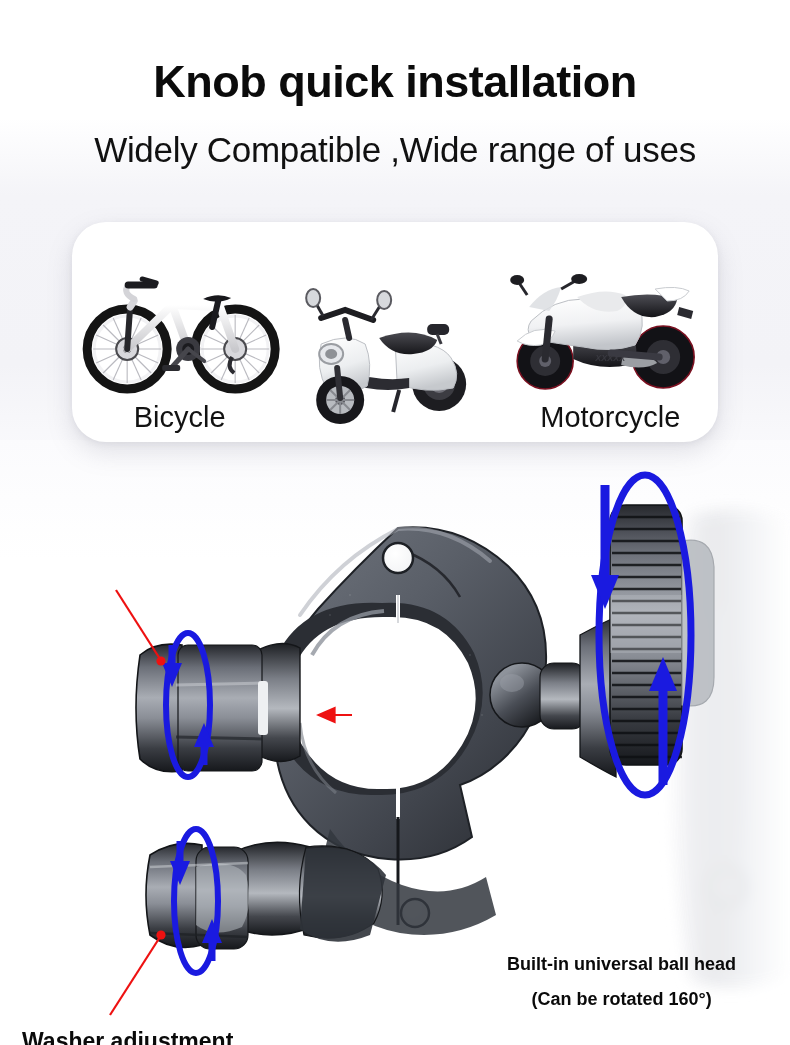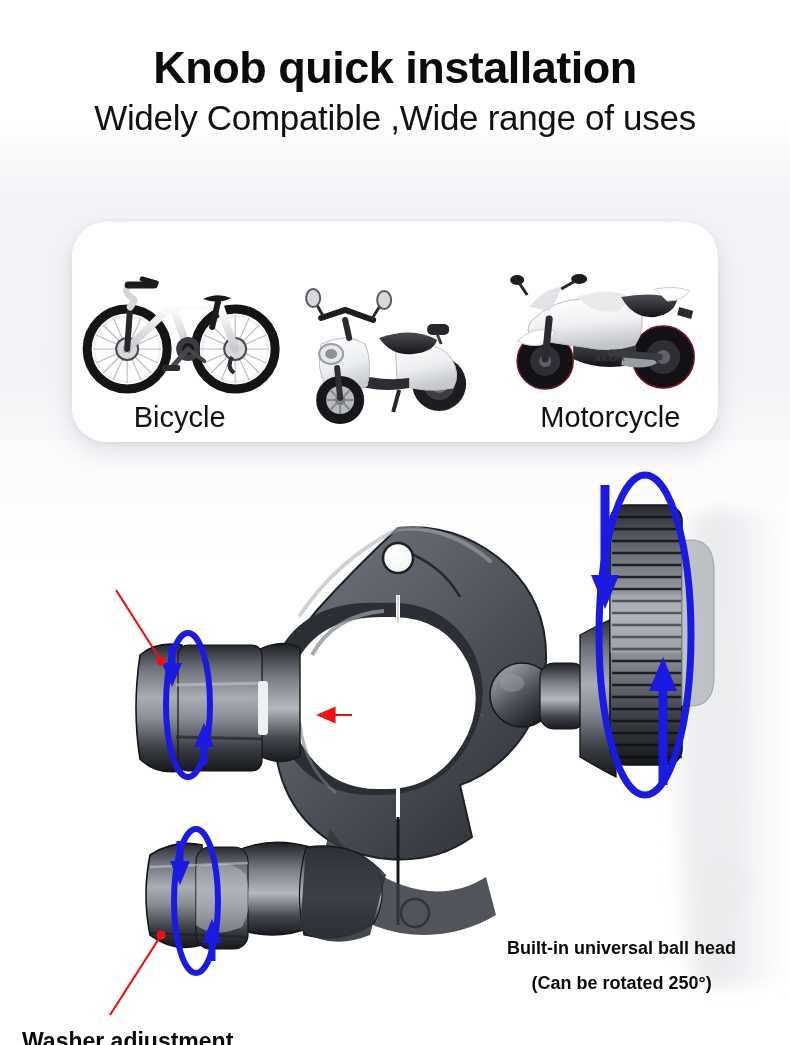--- a/index.html
+++ b/index.html
@@ -15,28 +15,28 @@
   .bg-band {
     position:absolute; left:0; top:118px; width:790px; height:352px;
     background:linear-gradient(180deg,#ffffff 0%,#f4f4f8 22%,#f3f3f7 70%,#fbfbfd 100%);
   }
   .bg-band-2 {
     position:absolute; left:0; top:440px; width:790px; height:120px;
     background:linear-gradient(180deg,#fbfbfd 0%,#ffffff 100%);
   }
 
   
-  .headings { position:absolute; left:0; top:0; width:790px; z-index:5; }
+  .headings { position:absolute; left:0; top:14px; width:790px; z-index:5; }
   .title {
     text-align:center; font-size:45px; font-weight:bold; color:#0b0b0b;
     letter-spacing:-0.5px; margin-top:44px; line-height:1.05;
   }
   .subtitle {
     text-align:center; font-size:35px; font-weight:normal; color:#111111;
-    margin-top:8px; line-height:1.1; letter-spacing:-0.3px;
+    margin-top:26px; line-height:1.1; letter-spacing:-0.3px;
   }
 
   
   .vehicle-card {
     position:absolute; left:72px; top:222px; width:646px; height:220px;
     background:#ffffff; border-radius:34px;
     box-shadow:0 10px 26px rgba(120,120,140,.20), 0 2px 6px rgba(120,120,140,.12);
     display:flex; z-index:6;
   }
   .vcell { flex:1; position:relative; display:flex; flex-direction:column;
@@ -48,21 +48,21 @@
 
   
   .diagram { position:absolute; left:0; top:455px; width:790px; height:590px; z-index:4; }
   .diagram svg { position:absolute; left:0; top:0; }
 
   .anno {
     position:absolute; font-size:19px; color:#0a0a0a; font-weight:bold;
     white-space:nowrap; line-height:1.45; z-index:9;
   }
 
-  .a-ball   { left:507px; top:480px; text-align:center; font-size:18px; }
+  .a-ball   { left:507px; top:496px; text-align:center; font-size:18px; }
   .a-ball .l2 { display:block; text-align:center; margin-top:9px; }
   .a-washadj { left:22px;  top:570px; font-size:23px; }
 </style>
 </head>
 <body>
 
 <div class="bg-band"></div>
 <div class="bg-band-2"></div>
 
 <div class="headings">
@@ -457,21 +457,21 @@
       <path d="M352 260 L318 260" stroke="#ee1111" stroke-width="2.2" fill="none" marker-end="url(#redArrow)"></path>
     </g>
     <g>
       <path d="M110 560 L160 482" stroke="#ee1111" stroke-width="2.2" fill="none"></path>
       <circle cx="161" cy="480" r="4.6" fill="#ee1111"></circle>
     </g>
   </svg>
 
   <div class="anno a-ball">
     <span>Built-in universal ball head</span>
-    <span class="l2">(Can be rotated 250°)</span>
+    <span class="l2">(Can be rotated 160°)</span>
   </div>
 
   <div class="anno a-washadj">
     <span>Washer adjustment</span>
     
   </div>
 
 </div>
 
 </body></html>

